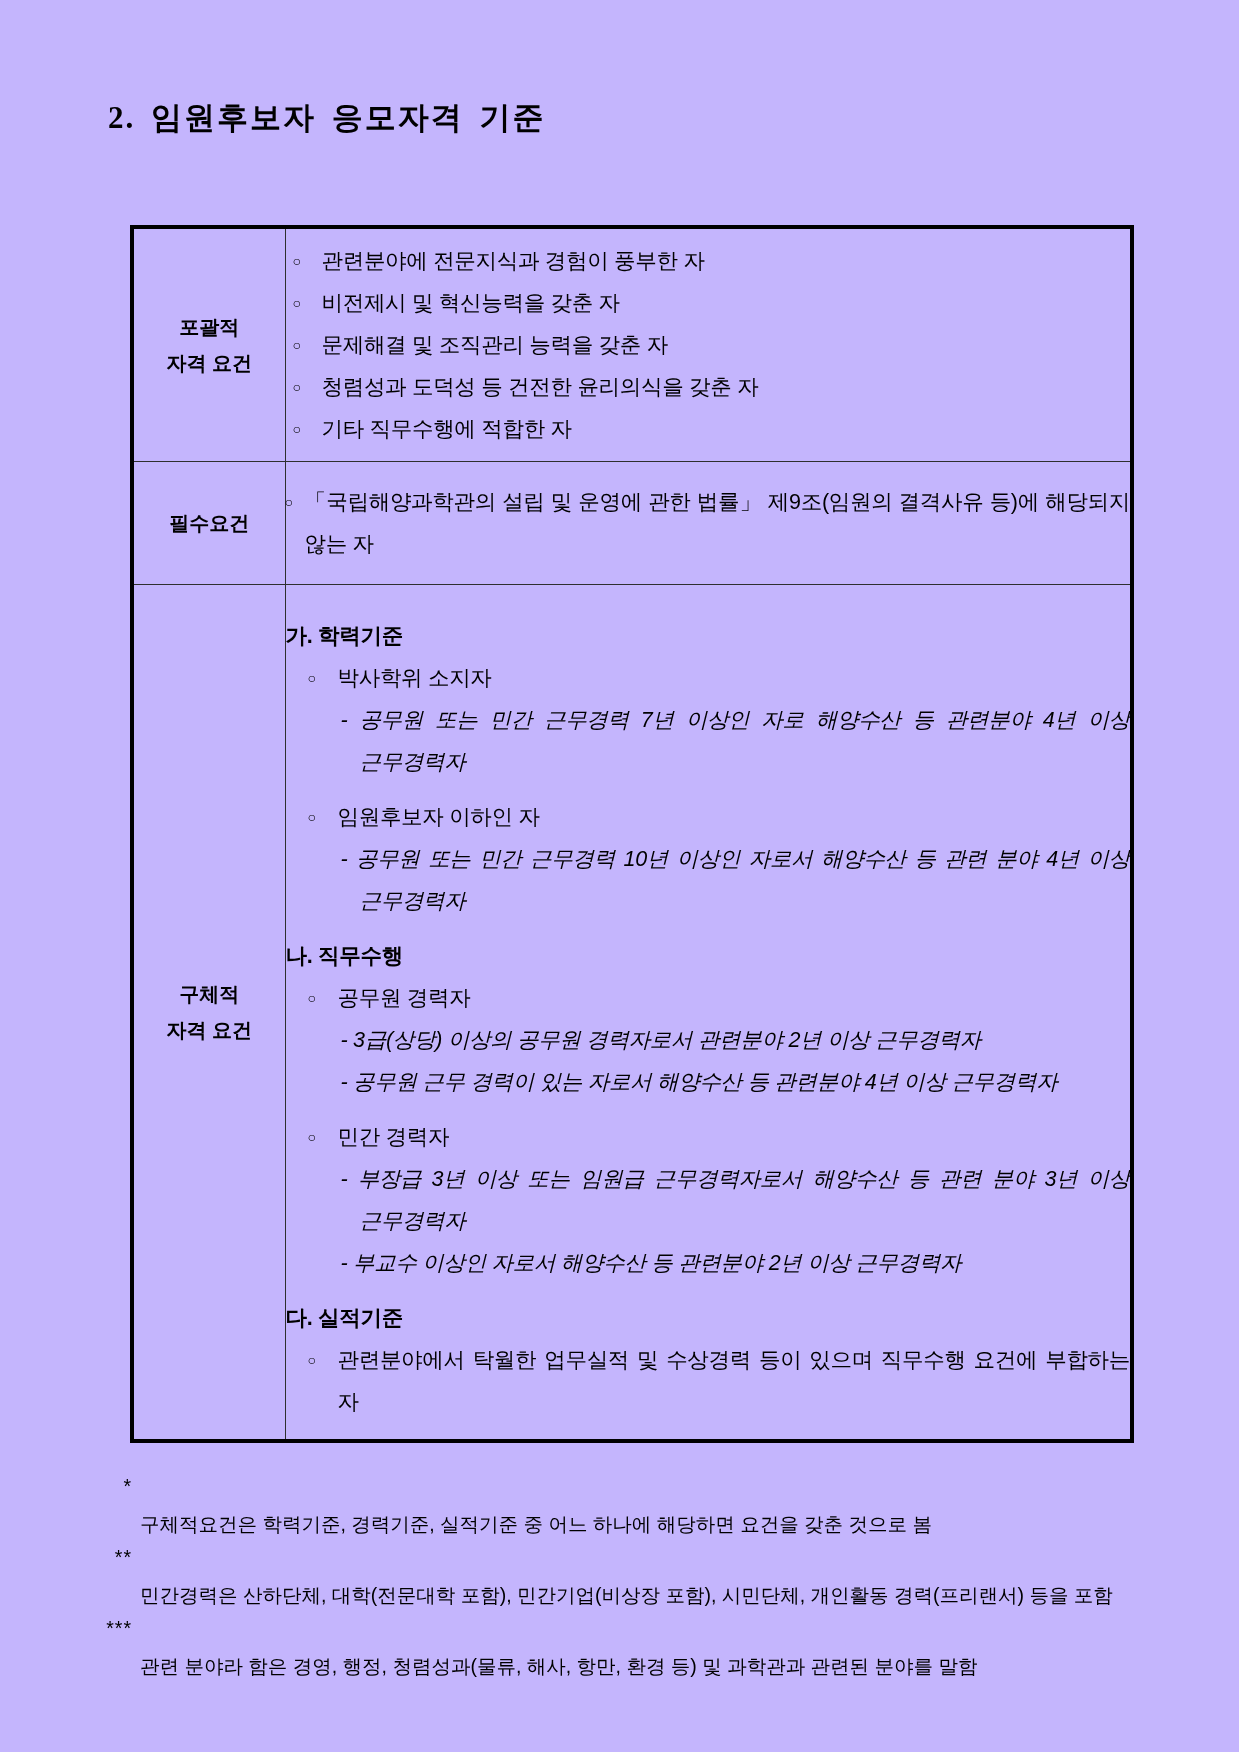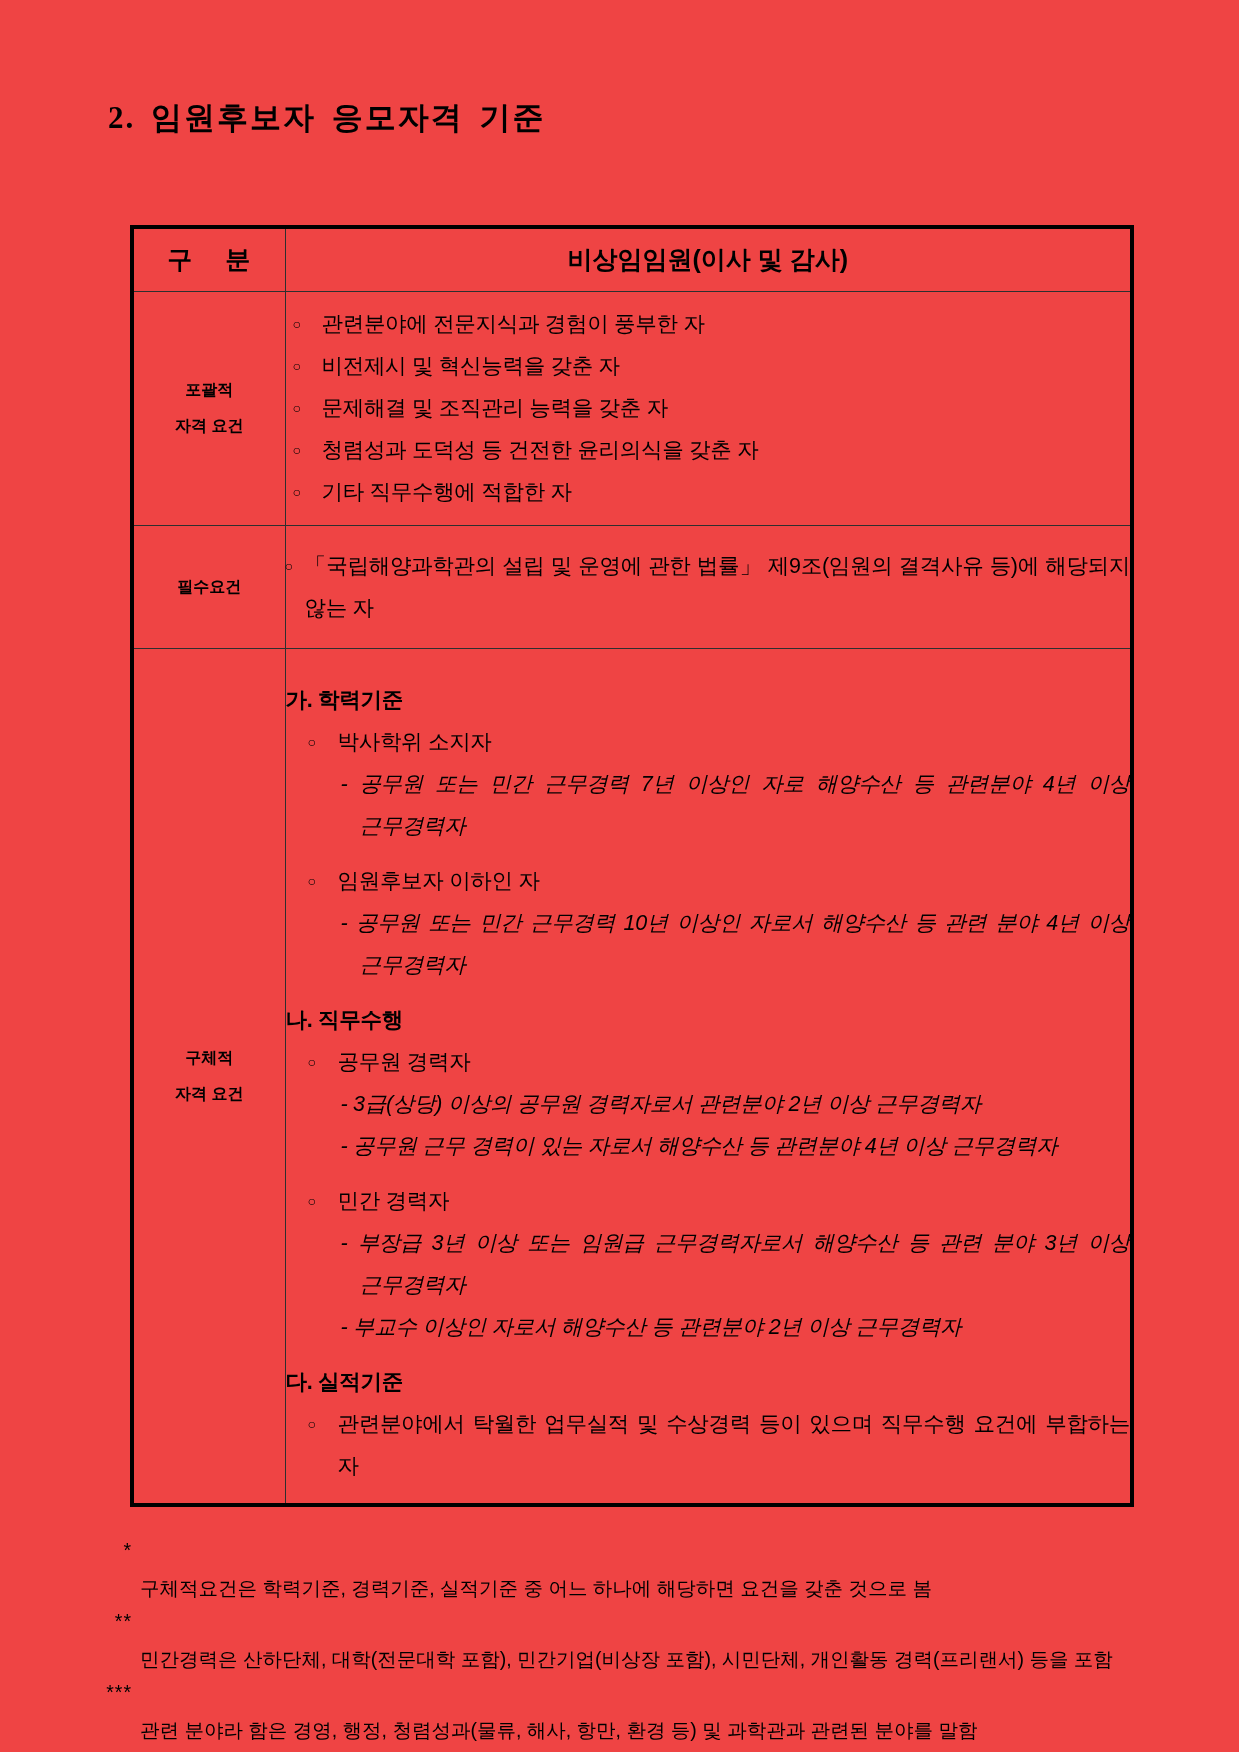--- a/index.html
+++ b/index.html
@@ -1,20 +1,20 @@
 <!DOCTYPE html>
 <html><head>
 <meta charset="utf-8">
 <style>
   * { box-sizing: border-box; }
   html, body { margin: 0; padding: 0; background: #ffffff; }
   .page {
     width: 1239px;
     height: 1752px;
-    background: #ef4444;
+    background: #c4b5fd;
     color: #000000;
     font-family: "Liberation Sans", sans-serif;
     overflow: hidden;
     position: relative;
   }
   .title {
     padding-top: 97px;
     margin-left: 108px;
     font-family: "Liberation Serif", serif;
     font-size: 31px;
@@ -34,21 +34,21 @@
     border: 1px solid #2f2f2f;
     vertical-align: middle;
     padding: 0;
   }
   .col-label { width: 153px; }
   .header-row td { height: 64px; text-align: center; font-weight: bold; font-size: 25px; }
   .header-col1 { white-space: pre; letter-spacing: 1px; }
   .label-cell {
     text-align: center;
     font-weight: bold;
-    font-size: 16px;
+    font-size: 20px;
     line-height: 36px;
     word-break: keep-all;
   }
   .content-cell {
     font-size: 21.5px;
     line-height: 42px;
     text-align: justify;
     word-break: keep-all;
     padding: 8px 14px 8px 12px;
     letter-spacing: -0.3px;
@@ -99,24 +99,20 @@
 <div class="page">
 
   <div class="title">2. 임원후보자 응모자격 기준</div>
 
   <table class="qual-table">
     <colgroup>
       <col class="col-label">
       <col>
     </colgroup>
     <tbody>
-      <tr class="header-row">
-        <td class="header-col1">구    분</td>
-        <td>비상임임원(이사 및 감사)</td>
-      </tr>
 
       <tr class="row-broad">
         <td class="label-cell">
             <div class="label-line">포괄적</div>
             <div class="label-line">자격 요건</div>
           </td>
         <td class="content-cell">
             <div class="item item-o"><span class="marker-o">○</span><span>관련분야에 전문지식과 경험이 풍부한 자</span></div>
             <div class="item item-o"><span class="marker-o">○</span><span>비전제시 및 혁신능력을 갖춘 자</span></div>
             <div class="item item-o"><span class="marker-o">○</span><span>문제해결 및 조직관리 능력을 갖춘 자</span></div>

